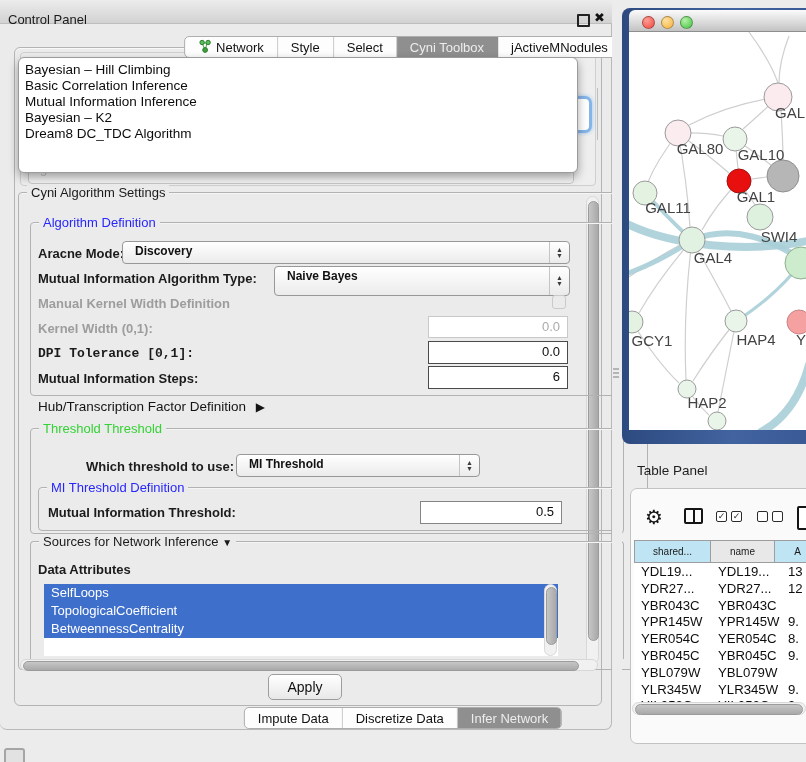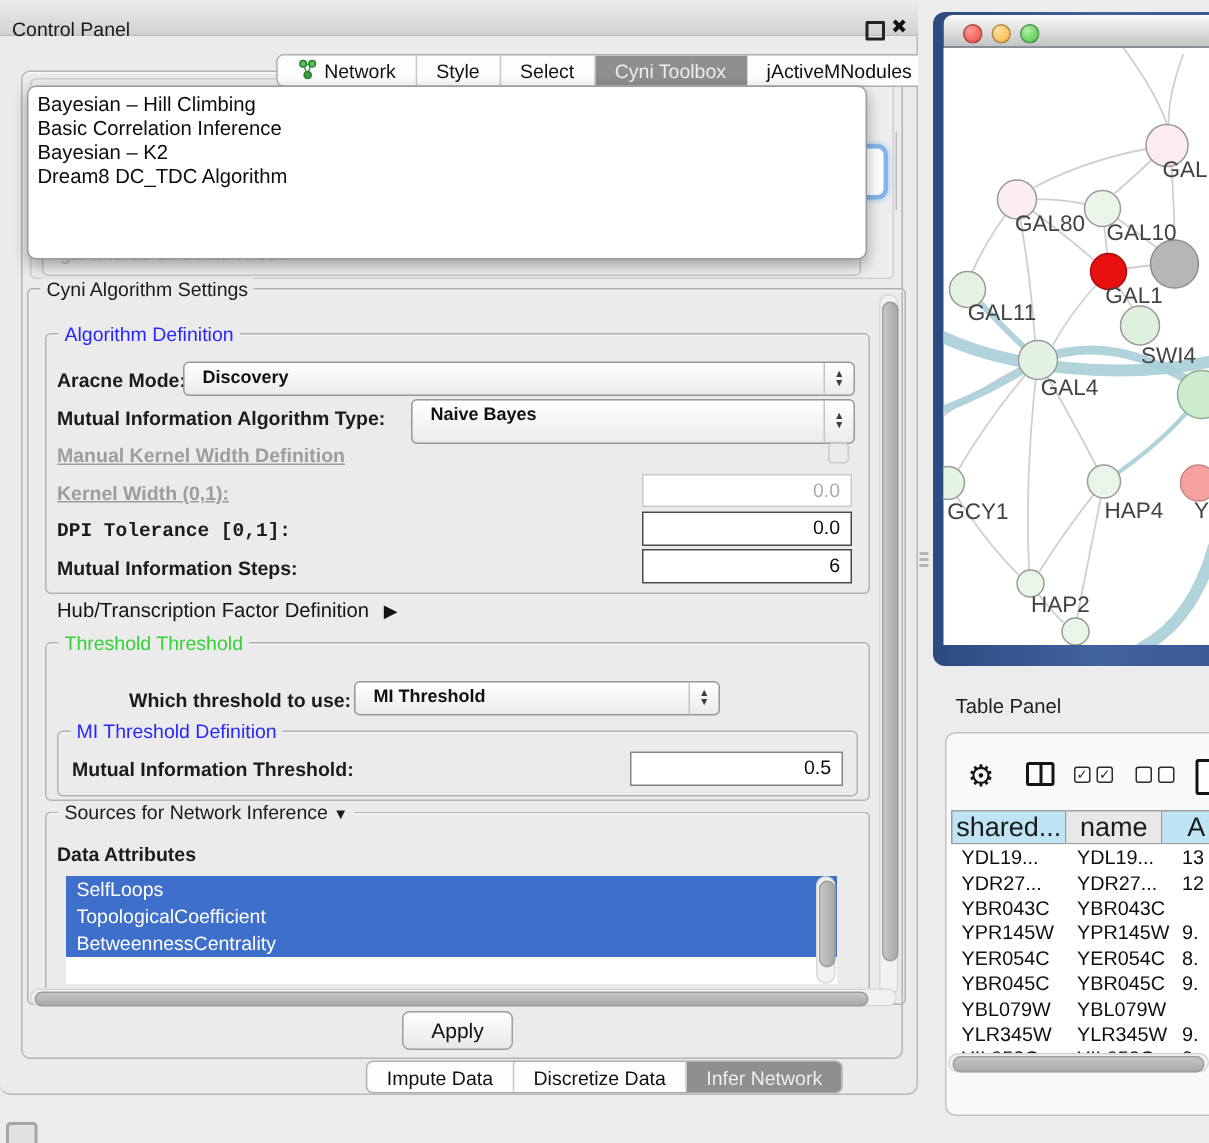--- a/index.html
+++ b/index.html
@@ -40,24 +40,24 @@
     box-shadow:0 0 4px #9cc4ef;}
   #bg-grp-line{left:597px;top:88px;width:1px;height:52px;background:#bdbdbd;}
   
   #algo-popup{left:18px;top:57px;width:560px;height:116px;background:#ffffff;
     border:1px solid #9b9b9b;border-radius:6px;box-shadow:0 4px 10px rgba(0,0,0,.35);
     padding-top:4px;box-sizing:border-box;z-index:6;}
   #algo-popup .ph{height:16px;line-height:16px;text-align:center;font-size:13px;color:#bfbfbf;}
   #algo-popup .it{height:16px;line-height:16px;font-size:13.5px;color:#0c0c0c;padding-left:6px;white-space:nowrap;}
   #algo-popup .it.bold{font-weight:bold;}
   
-  .grp{border:1px solid #b2b2b2;border-radius:4px;box-shadow:inset 0 1px 0 #f5f5f5;}
+  .grp{border:1px solid #b2b2b2;border-radius:4px;box-shadow:inset 0 1px 0 #f5f5f5;padding-left:44px;}
   .grp-title{position:absolute;top:-8px;left:8px;background:#ebebeb;padding:0 4px;font-size:13px;white-space:nowrap;}
   .lbl{font-size:13px;font-weight:bold;color:#1b1b1b;white-space:nowrap;}
-  .lbl.dis{color:#9d9d9d;text-decoration:underline;}
+  .lbl.dis{color:#9d9d9d;}
   
   .combo{border:1px solid #989898;border-radius:4px;background:linear-gradient(#ffffff,#ebebeb);box-sizing:border-box;}
   .combo .cv{position:absolute;left:12px;top:2px;font-size:12px;color:#111;font-weight:bold;}
   .combo .arr{position:absolute;right:0;top:0;bottom:0;width:19px;border-left:1px solid #c4c4c4;
     display:flex;flex-direction:column;align-items:center;justify-content:center;color:#3c3c3c;}
   .combo .arr span{font-size:7px;line-height:6px;}
   
   .field{background:#fff;border:1px solid #858585;box-sizing:border-box;font-size:13px;
     text-align:right;padding:2px 7px 0 0;color:#0c0c0c;}
   .field.strong{border:1.5px solid #4a4a4a;}
@@ -92,21 +92,21 @@
   #table-panel-title{left:637px;top:463px;font-size:13.5px;color:#1d1d1d;}
   #table-panel{left:630px;top:488px;width:184px;height:256px;background:#fafafa;
     border:1px solid #c3c3c3;border-radius:7px 0 0 7px;box-sizing:border-box;}
   .tb-icon{position:absolute;color:#141414;}
   #icon-columns{left:684px;top:508px;width:19px;height:16px;border:2px solid #141414;border-radius:2px;box-sizing:border-box;}
   #icon-columns div{position:absolute;left:7px;top:0;width:2px;height:12px;background:#141414;}
   .cb{position:absolute;width:11px;height:11px;border:1.5px solid #2b2b2b;border-radius:2px;box-sizing:border-box;
     font-size:9px;line-height:9px;text-align:center;color:#2b2b2b;background:#fff;}
   #icon-doc{left:797px;top:506px;width:16px;height:20px;border:2px solid #141414;border-radius:2px;background:#fff;}
   #tbl-header{left:634px;top:540px;height:23px;display:flex;overflow:hidden;width:172px;}
-  #tbl-header .hc{box-sizing:border-box;border:1px solid #9d9d9d;border-left:none;font-size:18px;color:#1a1a1a;
+  #tbl-header .hc{box-sizing:border-box;border:1px solid #9d9d9d;border-left:none;font-size:10px;color:#1a1a1a;
     display:flex;align-items:center;justify-content:center;background:#e8e8e8;flex:none;}
   #tbl-header .hc:first-child{border-left:1px solid #9d9d9d;}
   #tbl-header .hc.hl{background:#bfe4f4;}
   #tbl-rows{left:634px;top:563px;width:172px;height:139px;background:#fff;overflow:hidden;font-size:13.2px;color:#0e0e0e;}
   #tbl-rows .tr{position:absolute;left:0;width:100%;height:17px;line-height:17px;}
   #tbl-rows .c1{position:absolute;left:7px;}
   #tbl-rows .c2{position:absolute;left:84px;}
   #tbl-rows .c3{position:absolute;left:154px;}
   #tbl-hsb{left:632px;top:702px;width:174px;height:13px;}
   
@@ -153,20 +153,21 @@
       <span>Cyni Toolbox</span>
     </div>
     <div class="tab">
       <span>jActiveMNodules</span>
     </div>
   </div>
 
 <div class="abs" id="algo-popup">
 <div class="it">Bayesian – Hill Climbing</div>
     <div class="it">Basic Correlation Inference</div>
+    <div class="it">Mutual Information Inference</div>
     <div class="it">Bayesian – K2</div>
     <div class="it">Dream8 DC_TDC Algorithm</div>
   </div>
 
 <div class="abs grp" style="left:18px;top:192px;width:584px;height:476px;">
   <span class="grp-title" style="color:#1a1a1a;">Cyni Algorithm Settings</span>
 </div>
 
 <div class="abs sb-track" style="left:586px;top:196px;width:13px;height:468px;">
   <div class="sb-thumb" style="left:1px;top:4px;width:9px;height:438px;"></div>

